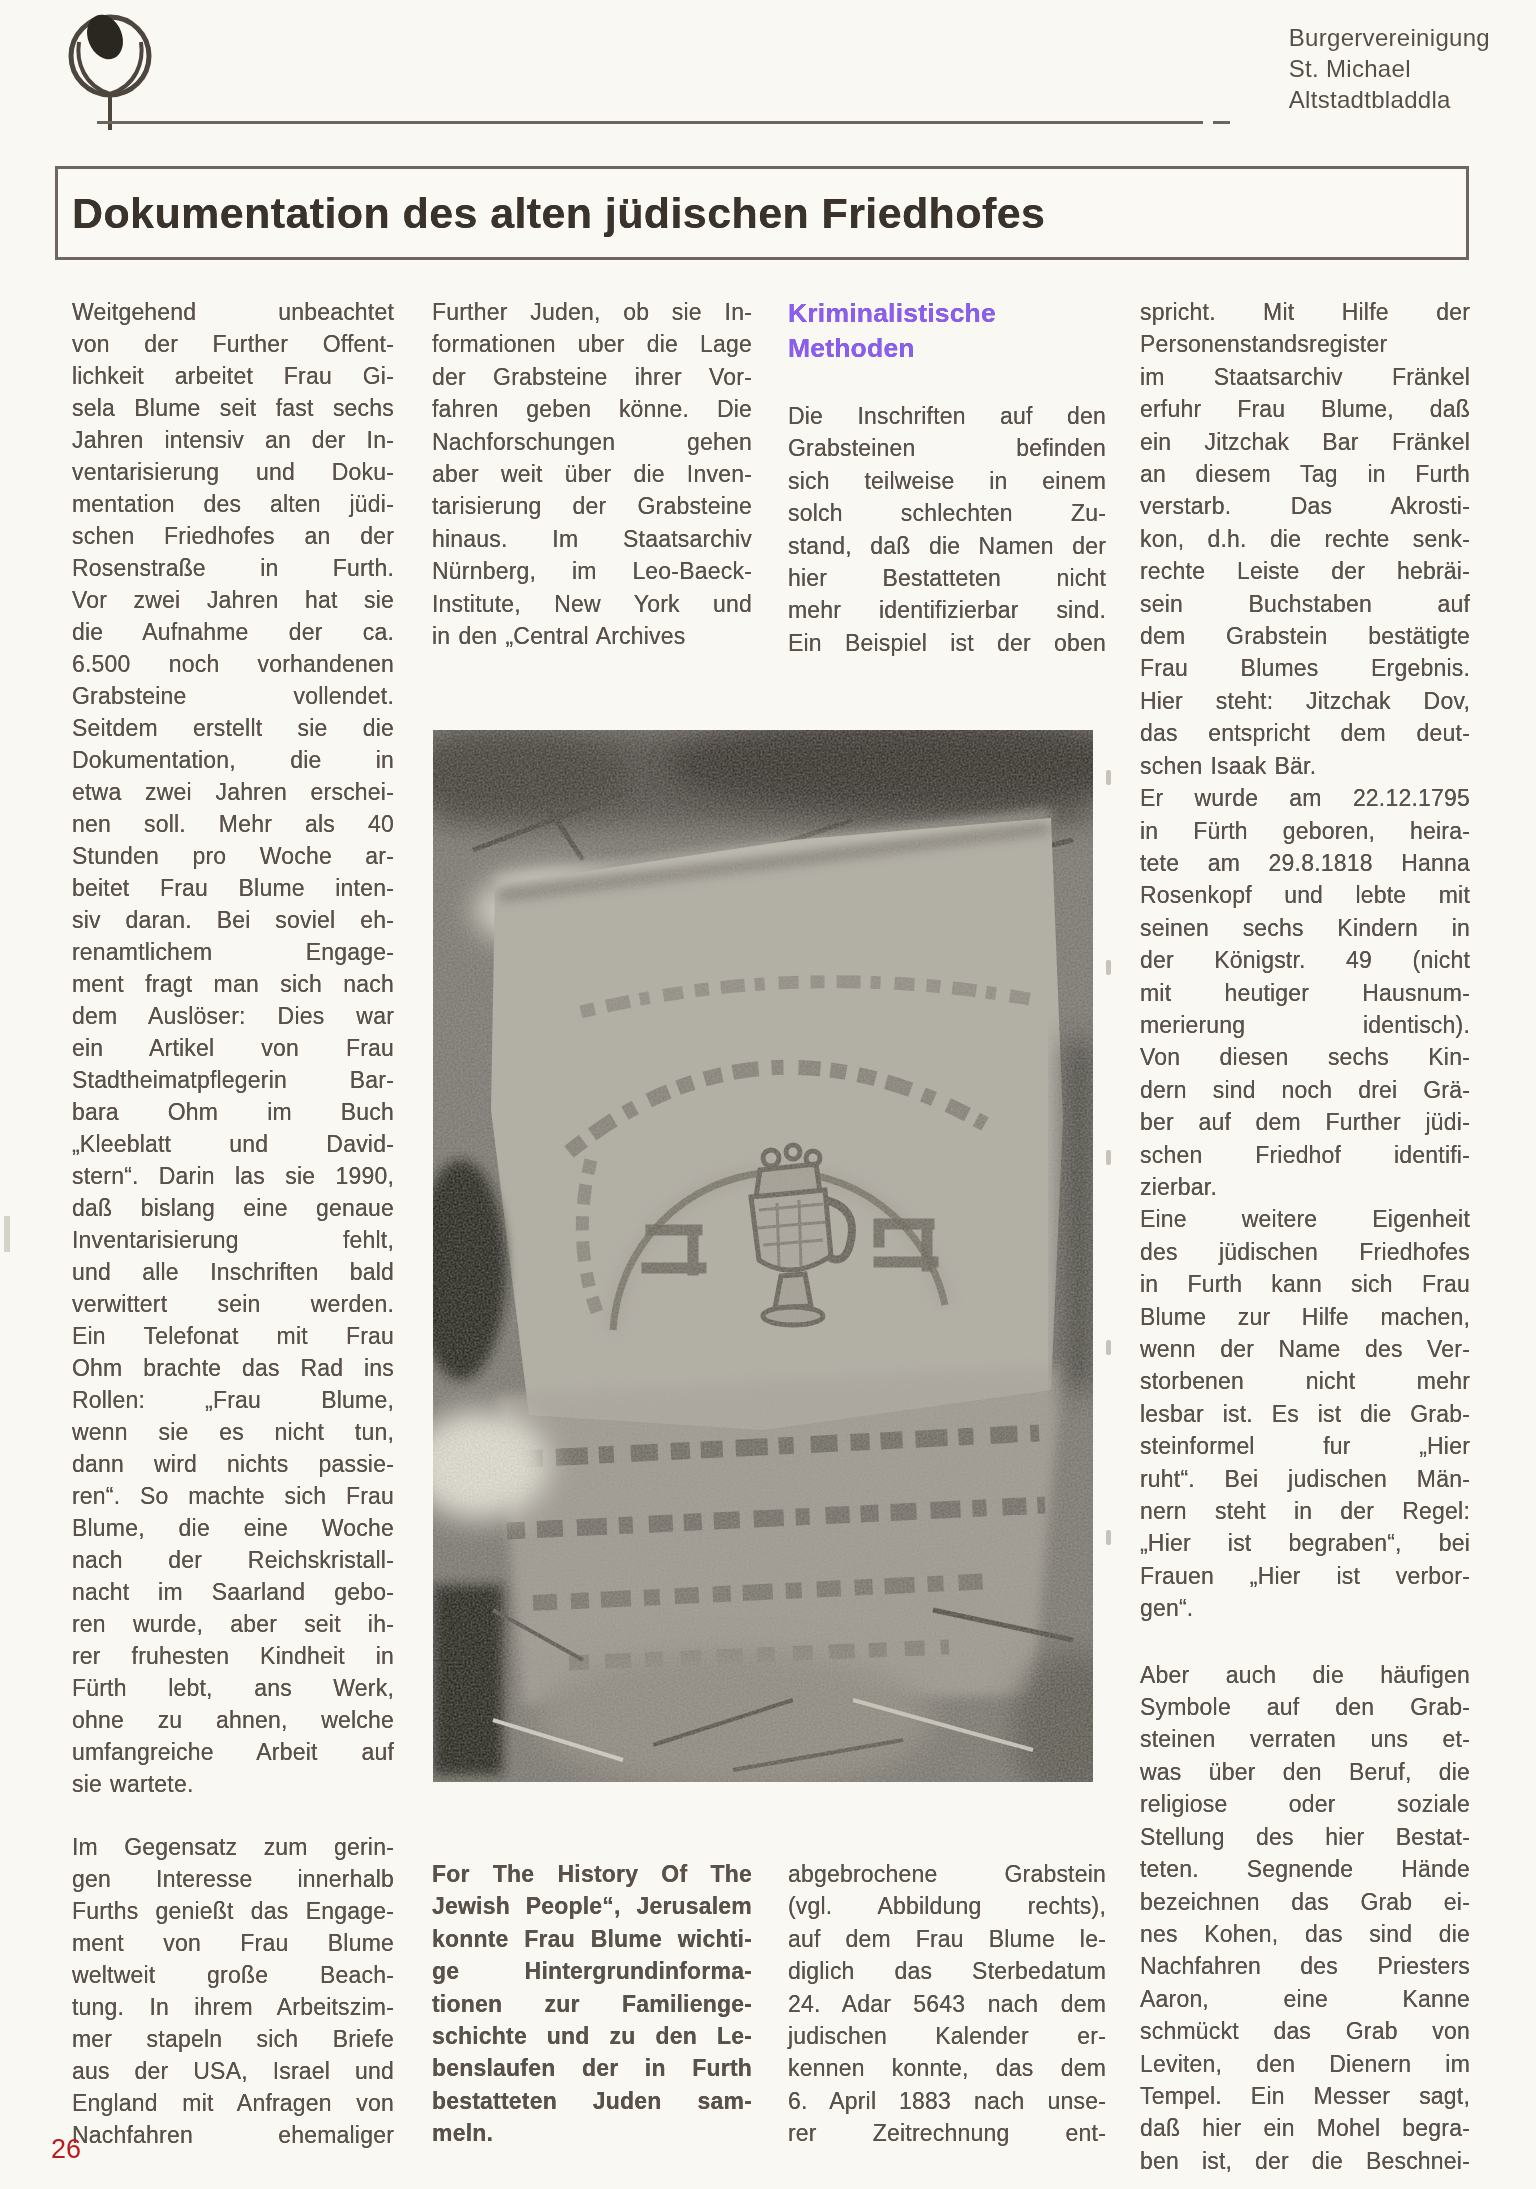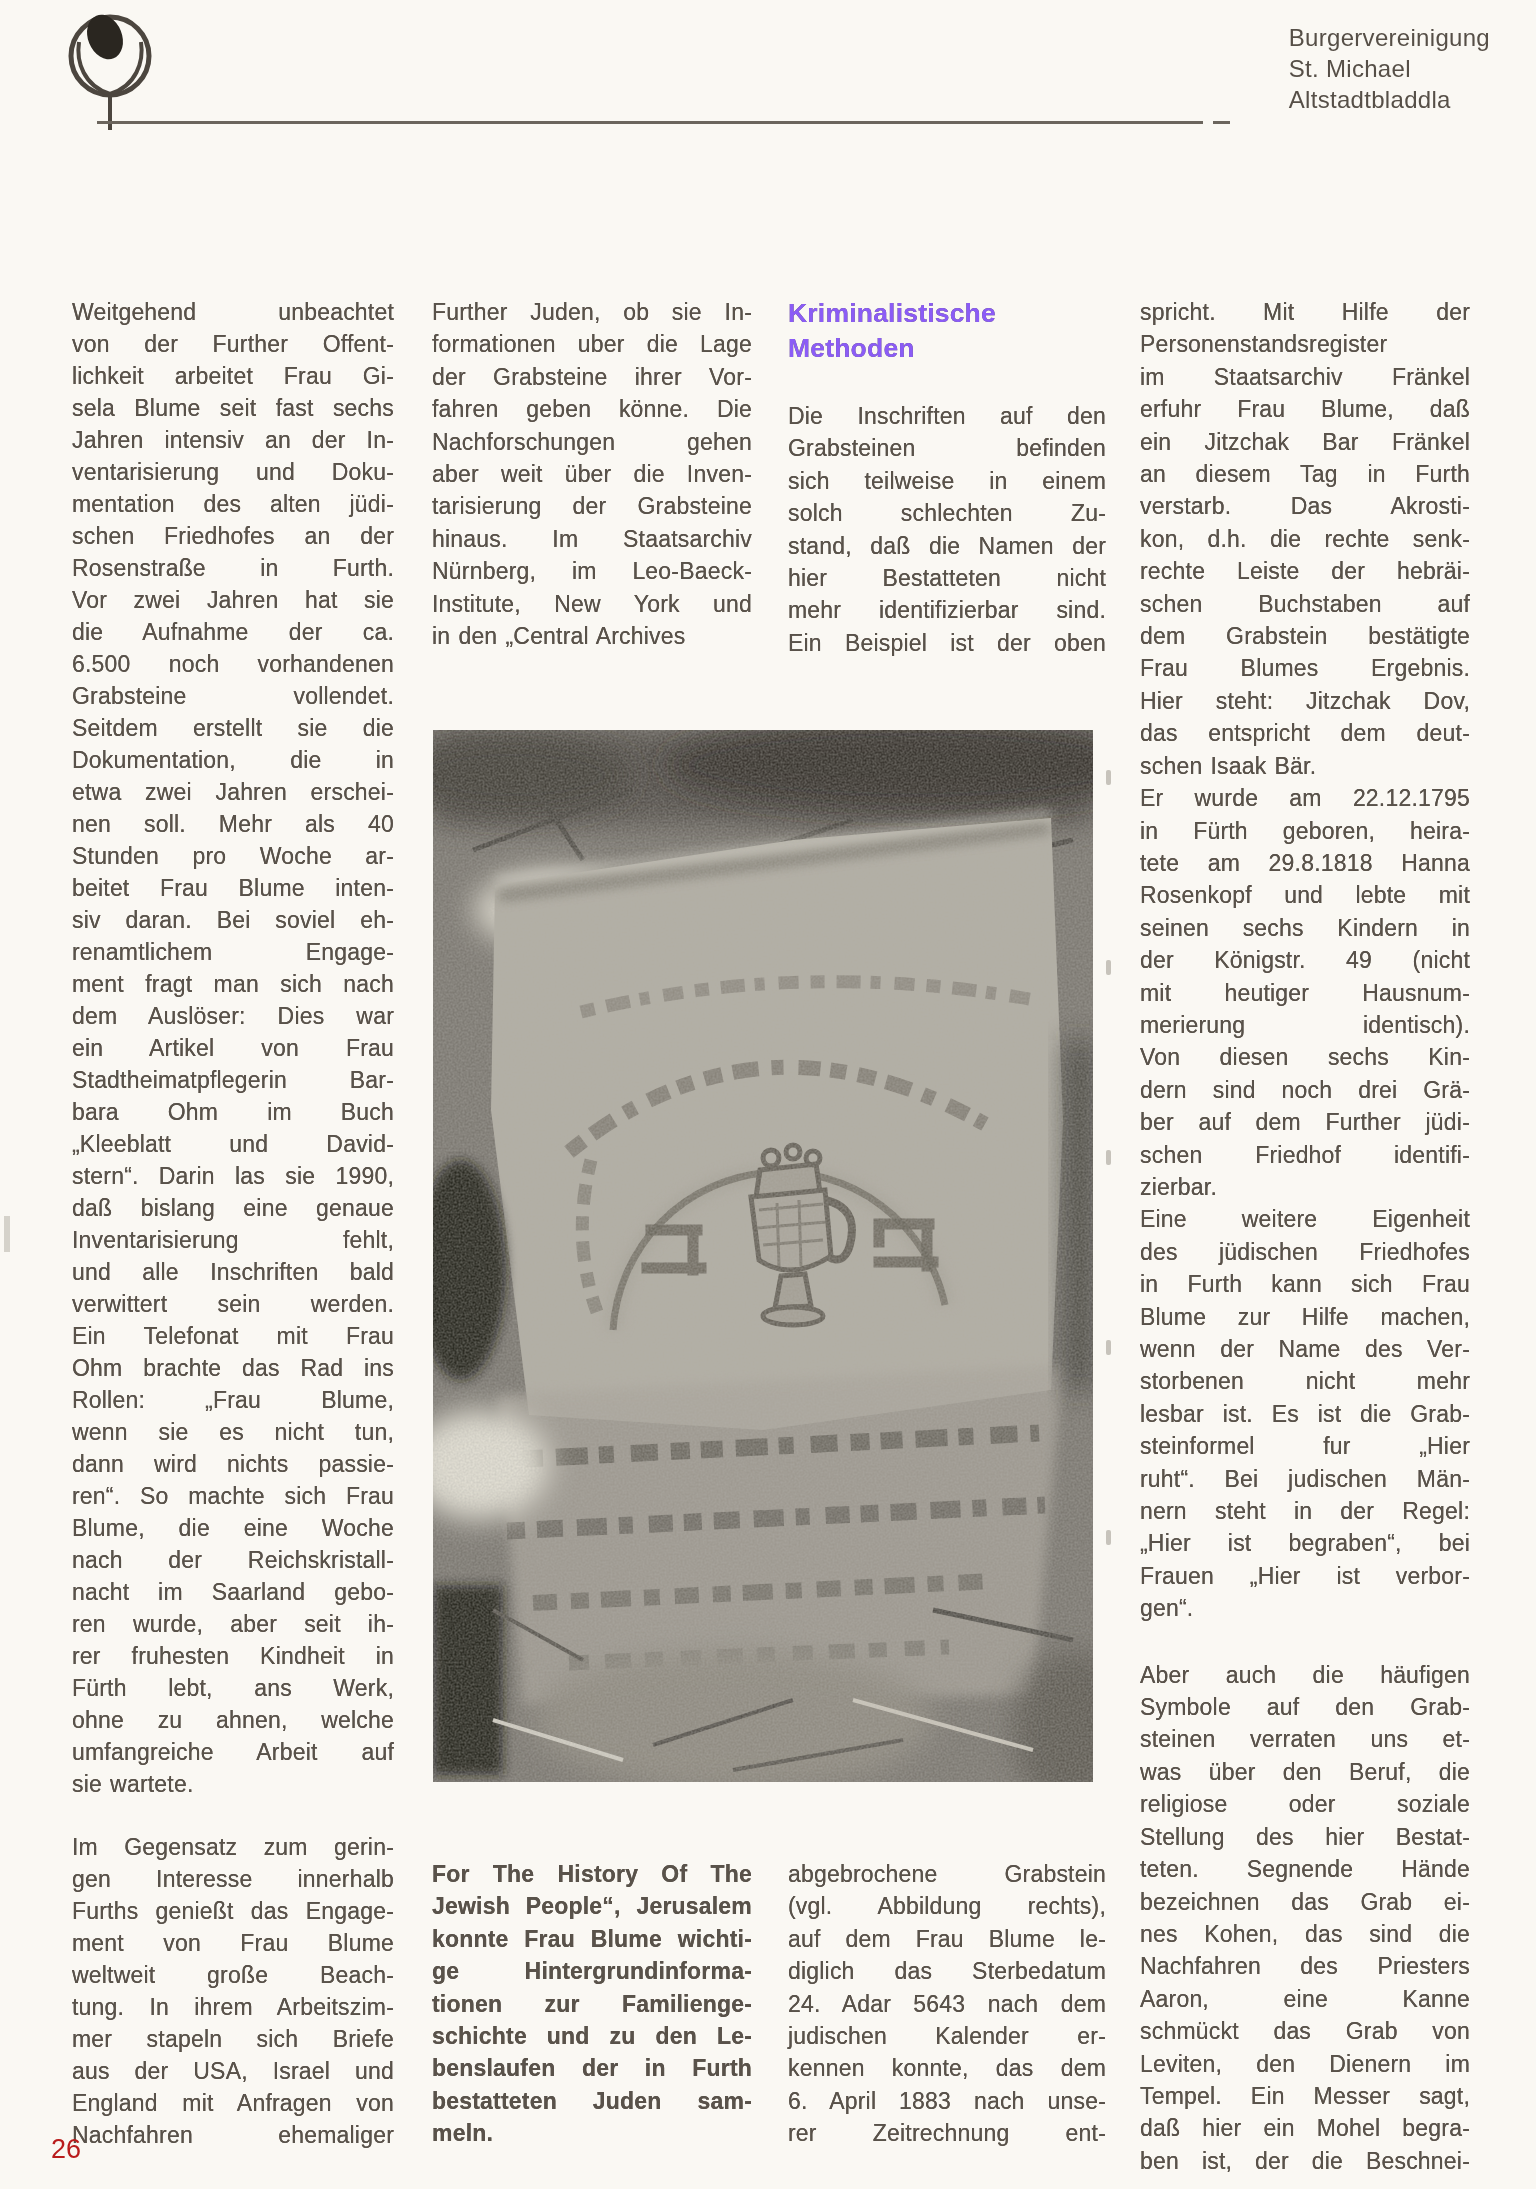--- a/index.html
+++ b/index.html
@@ -54,20 +54,23 @@
     <line x1="52" y1="88" x2="52" y2="124" stroke="#4c463f" stroke-width="4"></line>
   </svg>
   <div class="org">
     <div>Burgervereinigung</div>
     <div>St. Michael</div>
     <div>Altstadtbladdla</div>
   </div>
   <div class="rule"></div>
   <div class="rule-dash"></div>
 
+  <section class="titlebox">
+    <h1>Dokumentation des alten jüdischen Friedhofes</h1>
+  </section>
 
   <div class="col" id="col1">
     <div class="tblock">
         <div class="line">Weitgehend unbeachtet</div>
         <div class="line">von der Further Offent-</div>
         <div class="line">lichkeit arbeitet Frau Gi-</div>
         <div class="line">sela Blume seit fast sechs</div>
         <div class="line">Jahren intensiv an der In-</div>
         <div class="line">ventarisierung und Doku-</div>
         <div class="line">mentation des alten jüdi-</div>
@@ -160,21 +163,21 @@
     <div class="tblock">
         <div class="line">spricht. Mit Hilfe der</div>
         <div class="line">Personenstandsregister</div>
         <div class="line">im Staatsarchiv Fränkel</div>
         <div class="line">erfuhr Frau Blume, daß</div>
         <div class="line">ein Jitzchak Bar Fränkel</div>
         <div class="line">an diesem Tag in Furth</div>
         <div class="line">verstarb. Das Akrosti-</div>
         <div class="line">kon, d.h. die rechte senk-</div>
         <div class="line">rechte Leiste der hebräi-</div>
-        <div class="line">schen Buchstaben auf</div>
+        <div class="line">sein Buchstaben auf</div>
         <div class="line">dem Grabstein bestätigte</div>
         <div class="line">Frau Blumes Ergebnis.</div>
         <div class="line">Hier steht: Jitzchak Dov,</div>
         <div class="line">das entspricht dem deut-</div>
         <div class="line noj">schen Isaak Bär.</div>
         <div class="line">Er wurde am 22.12.1795</div>
         <div class="line">in Fürth geboren, heira-</div>
         <div class="line">tete am 29.8.1818 Hanna</div>
         <div class="line">Rosenkopf und lebte mit</div>
         <div class="line">seinen sechs Kindern in</div>

